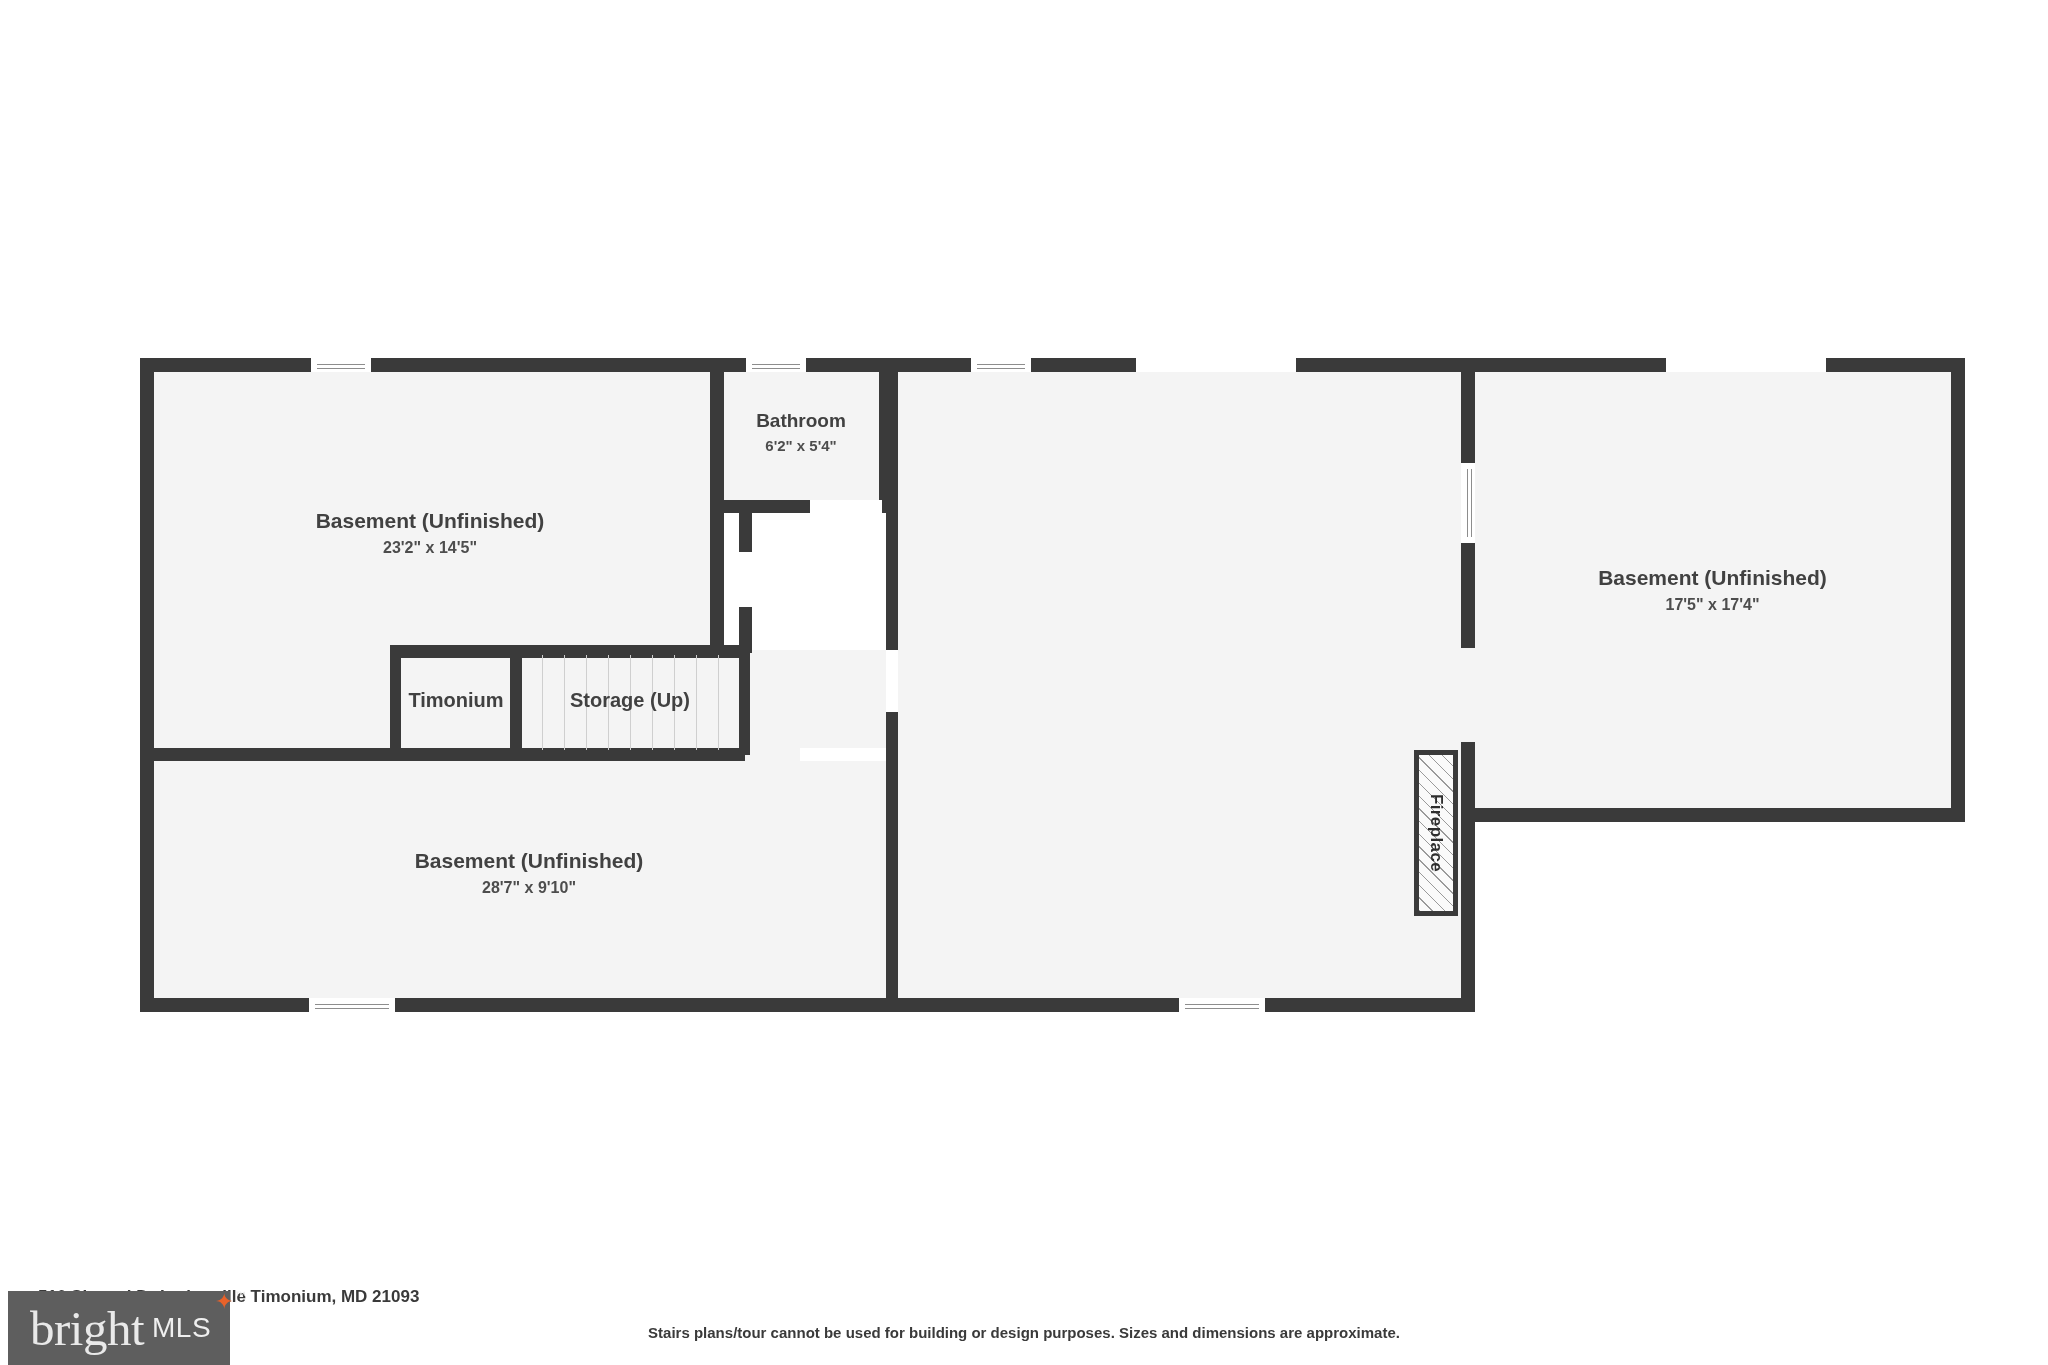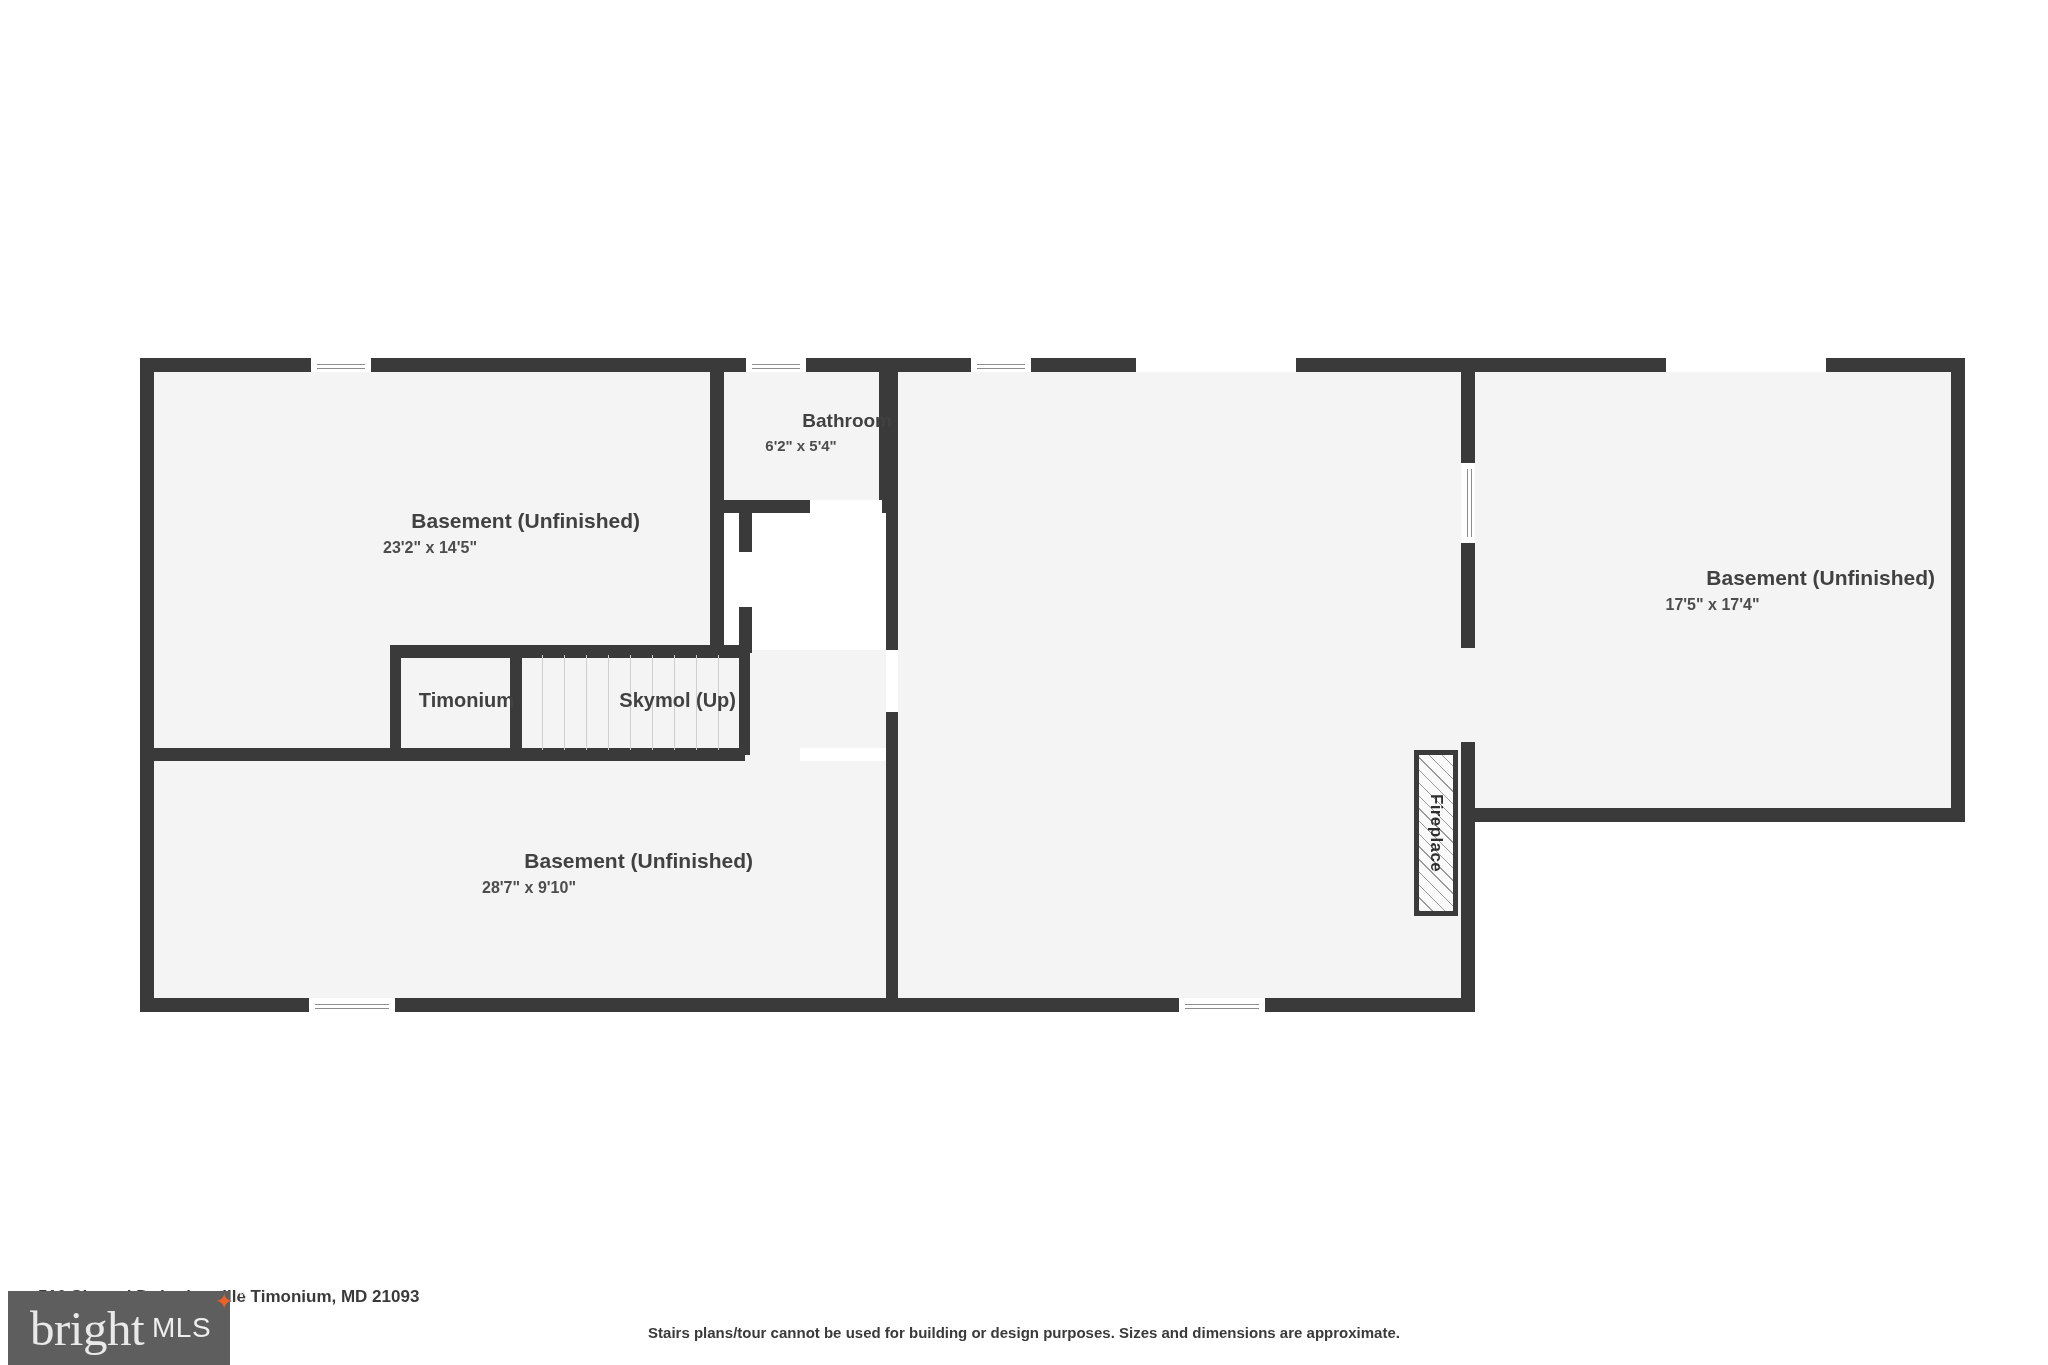--- a/index.html
+++ b/index.html
@@ -134,21 +134,20 @@
     color: #4a4a4a;
     line-height: 1.28;
     white-space: nowrap;
     pointer-events: none;
   }
   .label .lname {
     display: block;
     font-size: 21px;
     font-weight: bold;
     color: #414141;
-    text-align: right;
   }
   .label .ldim {
     display: block;
     font-size: 16px;
     font-weight: bold;
     color: #4d4d4d;
     margin-top: 3px;
   }
   .label.small .lname { font-size: 19px; }
   .label.small .ldim  { font-size: 15px; }
@@ -320,21 +319,21 @@
   <div class="label small" style="left:710px; top:409px; width:182px;">
     <span class="lname">Bathroom</span>
     <span class="ldim">6'2" x 5'4"</span>
   </div>
 
   <div class="label solo" style="left:398px; top:688px; width:116px;">
     <span class="lname">Timonium</span>
   </div>
 
   <div class="label solo" style="left:524px; top:688px; width:212px;">
-    <span class="lname">Skymol (Up)</span>
+    <span class="lname">Storage (Up)</span>
   </div>
 
 
   <div class="label" style="left:1490px; top:565px; width:445px;">
     <span class="lname">Basement (Unfinished)</span>
     <span class="ldim">17'5" x 17'4"</span>
   </div>
 
   <div class="label" style="left:305px; top:848px; width:448px;">
     <span class="lname">Basement (Unfinished)</span>

